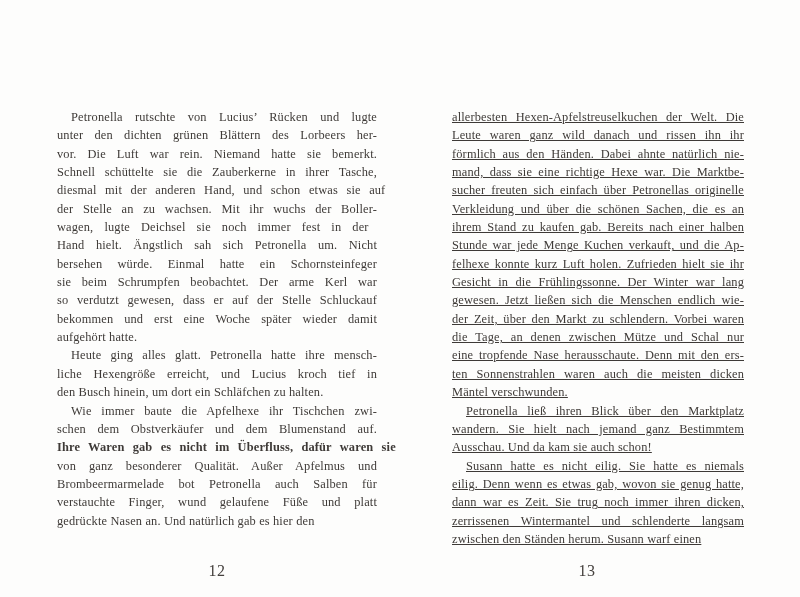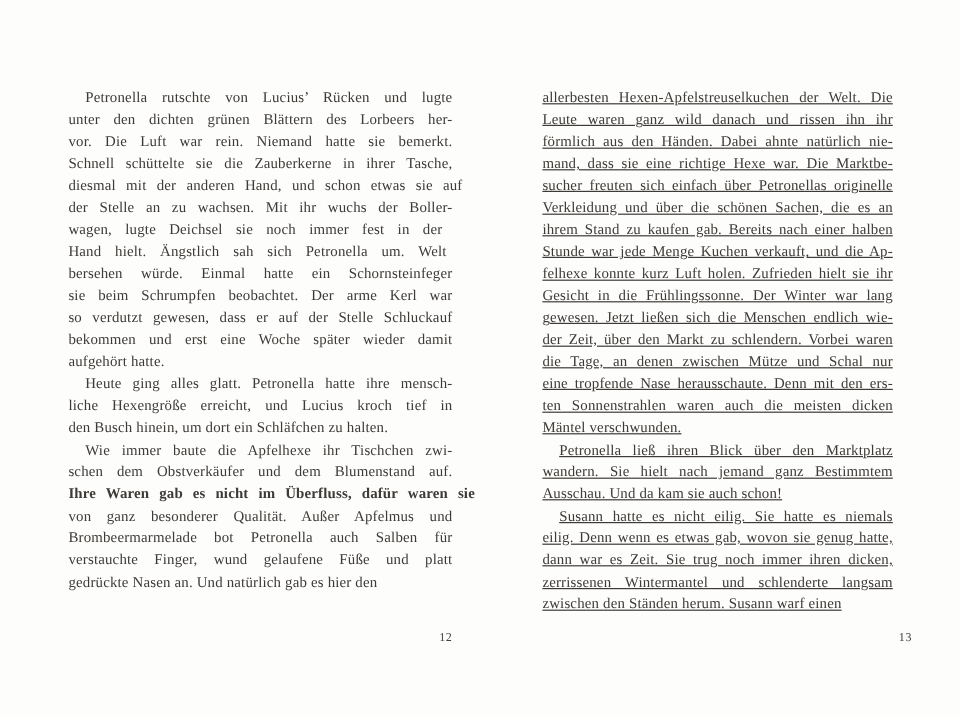--- a/index.html
+++ b/index.html
@@ -10,60 +10,61 @@
     width: 800px;
     height: 597px;
     overflow: hidden;
     background: #fdfdfc;
     font-family: "Liberation Serif", "DejaVu Serif", serif;
   }
   .spread {
     position: relative;
     width: 800px;
     height: 477px;
+    margin-top: 36px;
   }
   .page-col {
     position: absolute;
     top: 72px;
     color: #3e3a37;
     font-size: 12.4px;
     line-height: 18.35px;
     letter-spacing: 0.15px;
   }
   .col-left  { left: 57px;  width: 320px; }
   .col-right { left: 452px; width: 292px; text-decoration: underline; }
   .line {
     white-space: nowrap;
     height: 18.35px;
   }
   .line.indent { padding-left: 14px; }
   .folio {
     position: absolute;
     top: 526px;
-    text-align: right;
+    text-align: center;
     color: #45413e;
-    font-size: 10px;
+    font-size: 16px;
     letter-spacing: 0.5px;
   }
   .folio-left  { left: 57px;  width: 320px; }
-  .folio-right { left: 468px; width: 292px; }
+  .folio-right { left: 441px; width: 292px; }
 </style>
 </head>
 <body>
 
 <div class="spread">
   <div class="page-col col-left">
       <div class="line indent"><span style="word-spacing: 9.00521px;">Petronella rutschte von Lucius’ Rücken und lugte</span></div>
       <div class="line"><span style="word-spacing: 8.03795px;">unter den dichten grünen Blättern des Lorbeers her-</span></div>
       <div class="line"><span style="word-spacing: 7.70898px;">vor. Die Luft war rein. Niemand hatte sie bemerkt.</span></div>
       <div class="line"><span style="word-spacing: 6.2567px;">Schnell schüttelte sie die Zauberkerne in ihrer Tasche,</span></div>
       <div class="line"><span style="word-spacing: 5.25px;">diesmal mit der anderen Hand, und schon etwas sie auf</span></div>
       <div class="line"><span style="word-spacing: 6.36458px;">der Stelle an zu wachsen. Mit ihr wuchs der Boller-</span></div>
       <div class="line"><span style="word-spacing: 7.8125px;">wagen, lugte Deichsel sie noch immer fest in der</span></div>
-      <div class="line"><span style="word-spacing: 8.19196px;">Hand hielt. Ängstlich sah sich Petronella um. Welt</span></div>
+      <div class="line"><span style="word-spacing: 8.19196px;">Hand hielt. Ängstlich sah sich Petronella um. Nicht</span></div>
       <div class="line"><span style="word-spacing: 12.0219px;">bersehen würde. Einmal hatte ein Schornsteinfeger</span></div>
       <div class="line"><span style="word-spacing: 7.31027px;">sie beim Schrumpfen beobachtet. Der arme Kerl war</span></div>
       <div class="line"><span style="word-spacing: 5.39648px;">so verdutzt gewesen, dass er auf der Stelle Schluckauf</span></div>
       <div class="line"><span style="word-spacing: 7.65179px;">bekommen und erst eine Woche später wieder damit</span></div>
       <div class="line"><span>aufgehört hatte.</span></div>
       <div class="line indent"><span style="word-spacing: 5.90848px;">Heute ging alles glatt. Petronella hatte ihre mensch-</span></div>
       <div class="line"><span style="word-spacing: 8.34821px;">liche Hexengröße erreicht, und Lucius kroch tief in</span></div>
       <div class="line"><span>den Busch hinein, um dort ein Schläfchen zu halten.</span></div>
       <div class="line indent"><span style="word-spacing: 6.52902px;">Wie immer baute die Apfelhexe ihr Tischchen zwi-</span></div>
       <div class="line"><span style="word-spacing: 8.26042px;">schen dem Obstverkäufer und dem Blumenstand auf.</span></div>

